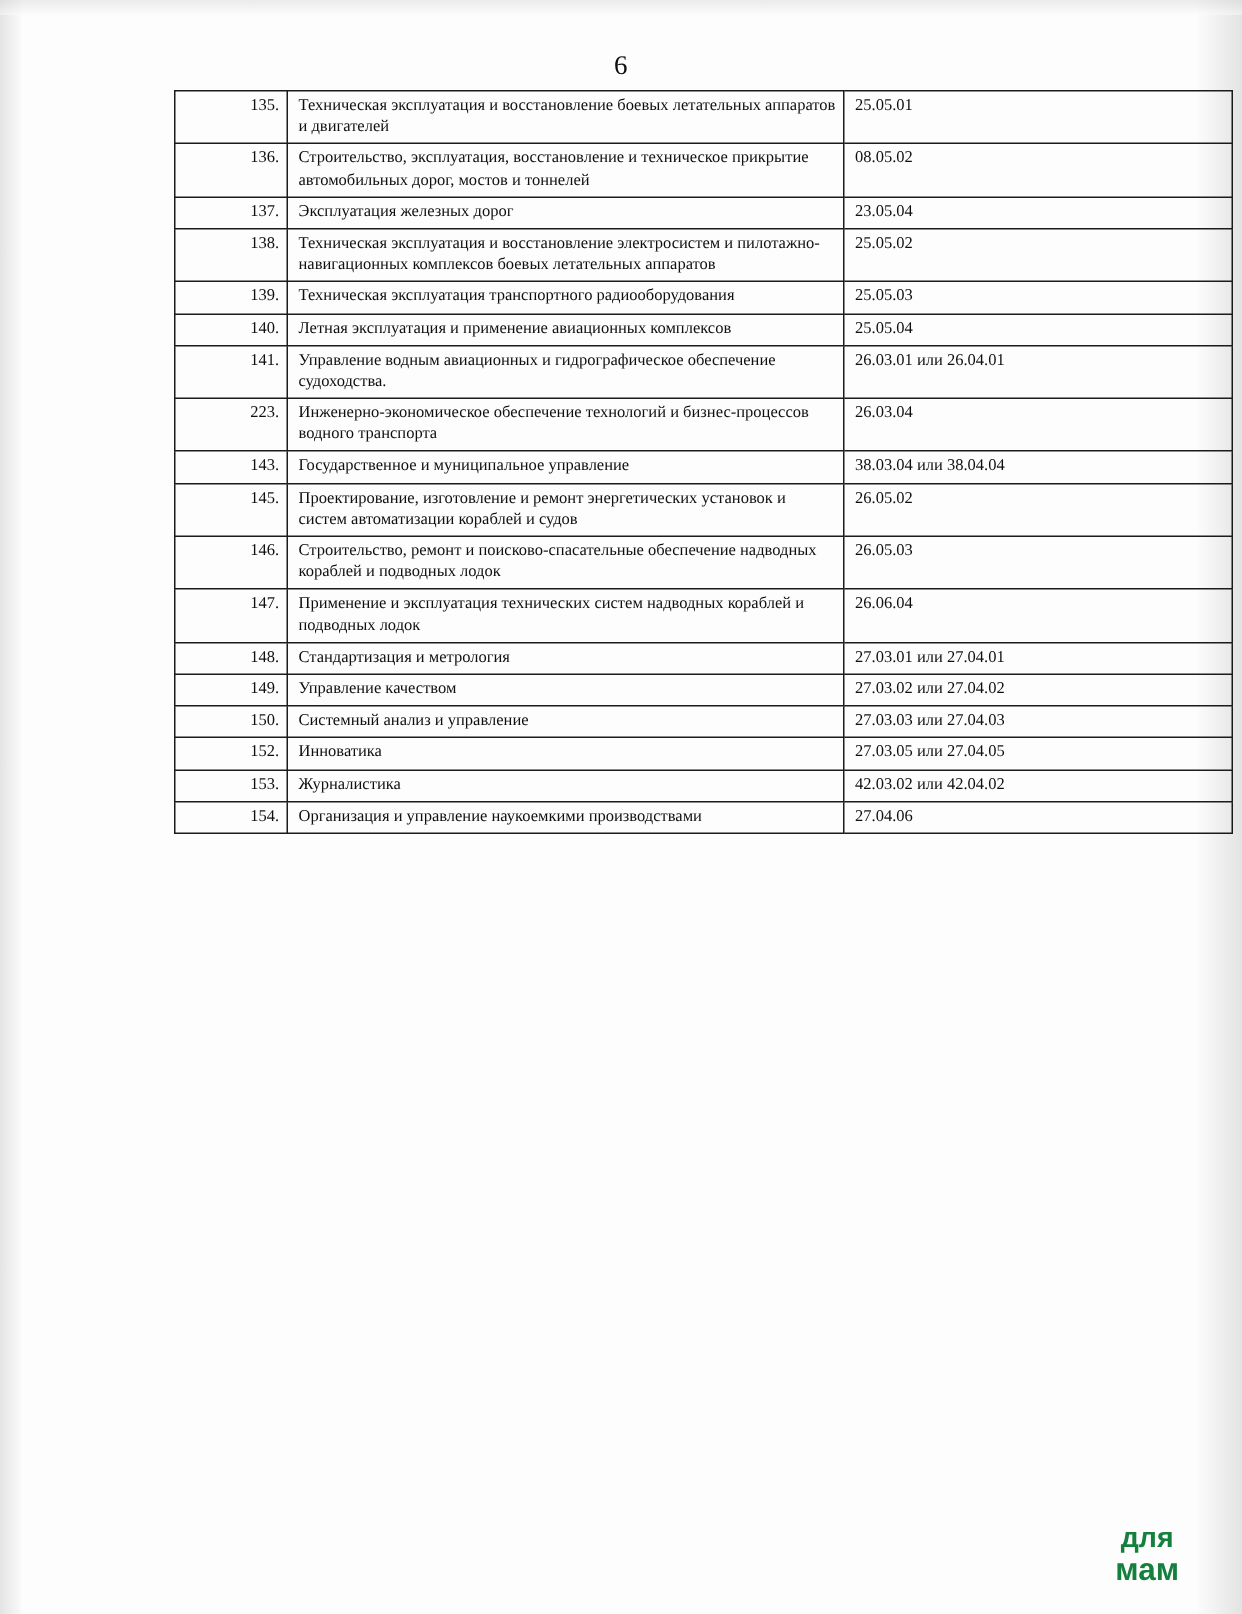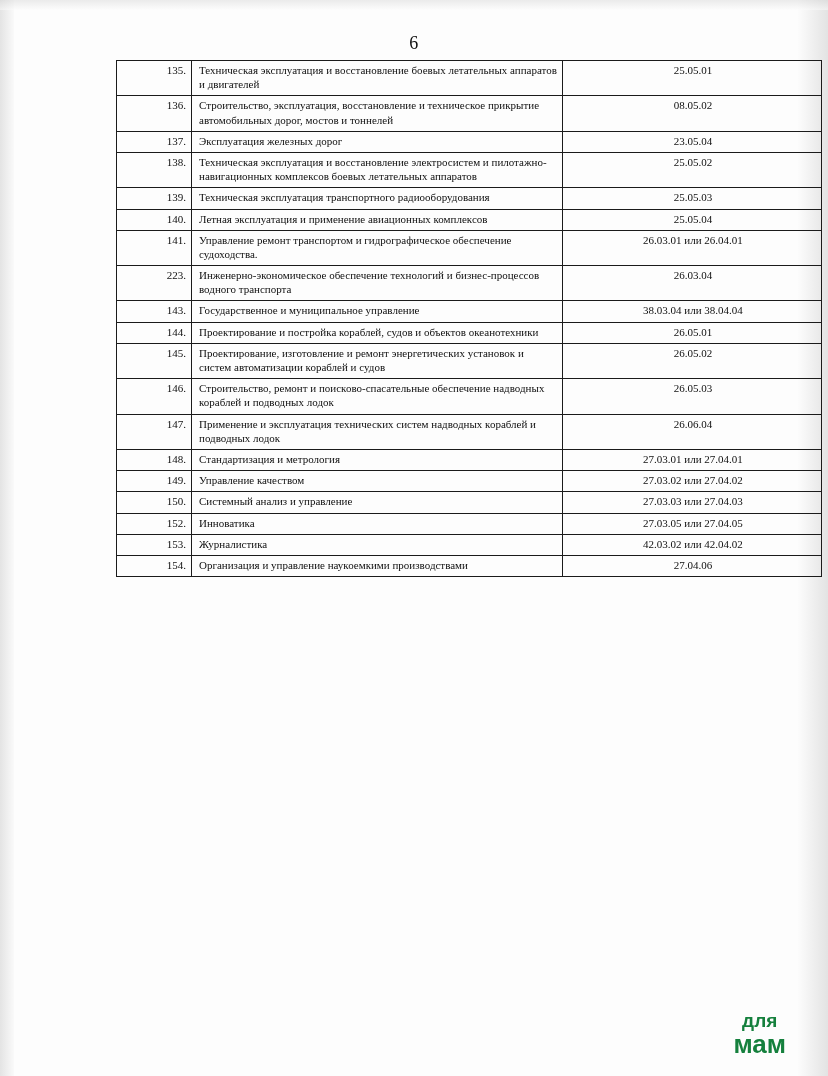--- a/index.html
+++ b/index.html
@@ -73,37 +73,37 @@
     width: 62px;
     text-align: right;
     padding-right: 6px;
     white-space: nowrap;
   }
   td.col-name {
     width: 358px;
   }
   td.col-code {
     width: 246px;
-    text-align: center;
+    text-align: left;
     padding-top: 3px;
   }
   .code-line { display: block; }
   .watermark {
     position: absolute;
     right: 42px;
     bottom: 18px;
     text-align: center;
     color: #15803d;
     font-family: "Liberation Sans", sans-serif;
     font-weight: bold;
     line-height: 1.05;
     user-select: none;
   }
   .watermark .w1 { font-size: 19px; display: block; }
-  .watermark .w2 { font-size: 26px; display: block; text-align: right; }
+  .watermark .w2 { font-size: 21px; display: block; text-align: right; }
 </style>
 </head>
 <body>
 
 <div class="page">
   <div class="scan-left"></div>
   <div class="scan-right"></div>
   <div class="scan-top"></div>
 
   <div class="page-number">6</div>
@@ -147,44 +147,37 @@
         </tr>
         <tr>
           <td class="col-num">140.</td>
           <td class="col-name">Летная эксплуатация и применение авиационных комплексов</td>
           <td class="col-code">
             <span class="code-line">25.05.04</span>
           </td>
         </tr>
         <tr>
           <td class="col-num">141.</td>
-          <td class="col-name">Управление ремонт транспортом и гидрографическое обеспечение судоходства.</td>
+          <td class="col-name">Управление водным авиационных и гидрографическое обеспечение судоходства.</td>
           <td class="col-code">
             <span class="code-line">26.03.01 или 26.04.01</span>
           </td>
         </tr>
         <tr>
           <td class="col-num">223.</td>
           <td class="col-name">Инженерно-экономическое обеспечение технологий и бизнес-процессов водного транспорта</td>
           <td class="col-code">
             <span class="code-line">26.03.04</span>
           </td>
         </tr>
         <tr>
           <td class="col-num">143.</td>
           <td class="col-name">Государственное и муниципальное управление</td>
           <td class="col-code">
             <span class="code-line">38.03.04 или 38.04.04</span>
-          </td>
-        </tr>
-        <tr>
-          <td class="col-num">144.</td>
-          <td class="col-name">Проектирование и постройка кораблей, судов и объектов океанотехники</td>
-          <td class="col-code">
-            <span class="code-line">26.05.01</span>
           </td>
         </tr>
         <tr>
           <td class="col-num">145.</td>
           <td class="col-name">Проектирование, изготовление и ремонт энергетических установок и систем автоматизации кораблей и судов</td>
           <td class="col-code">
             <span class="code-line">26.05.02</span>
           </td>
         </tr>
         <tr>

